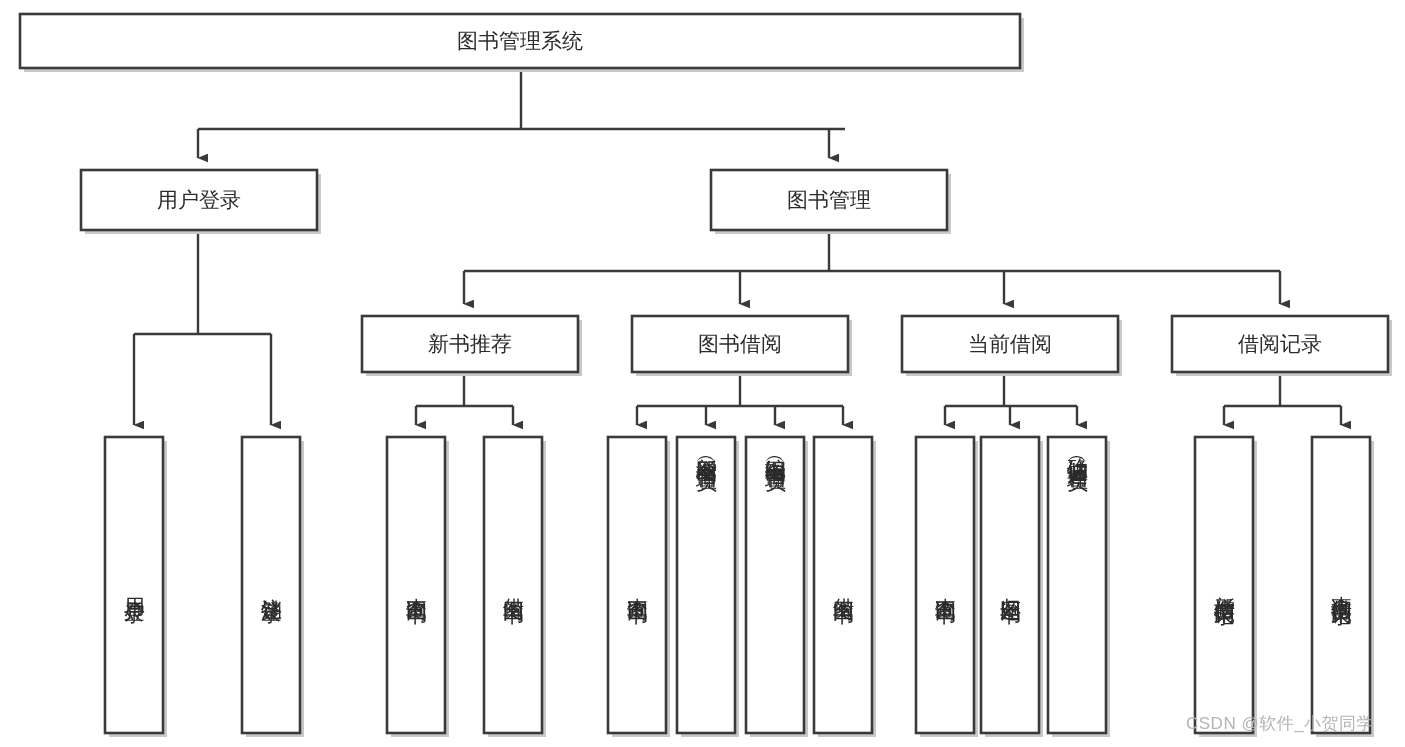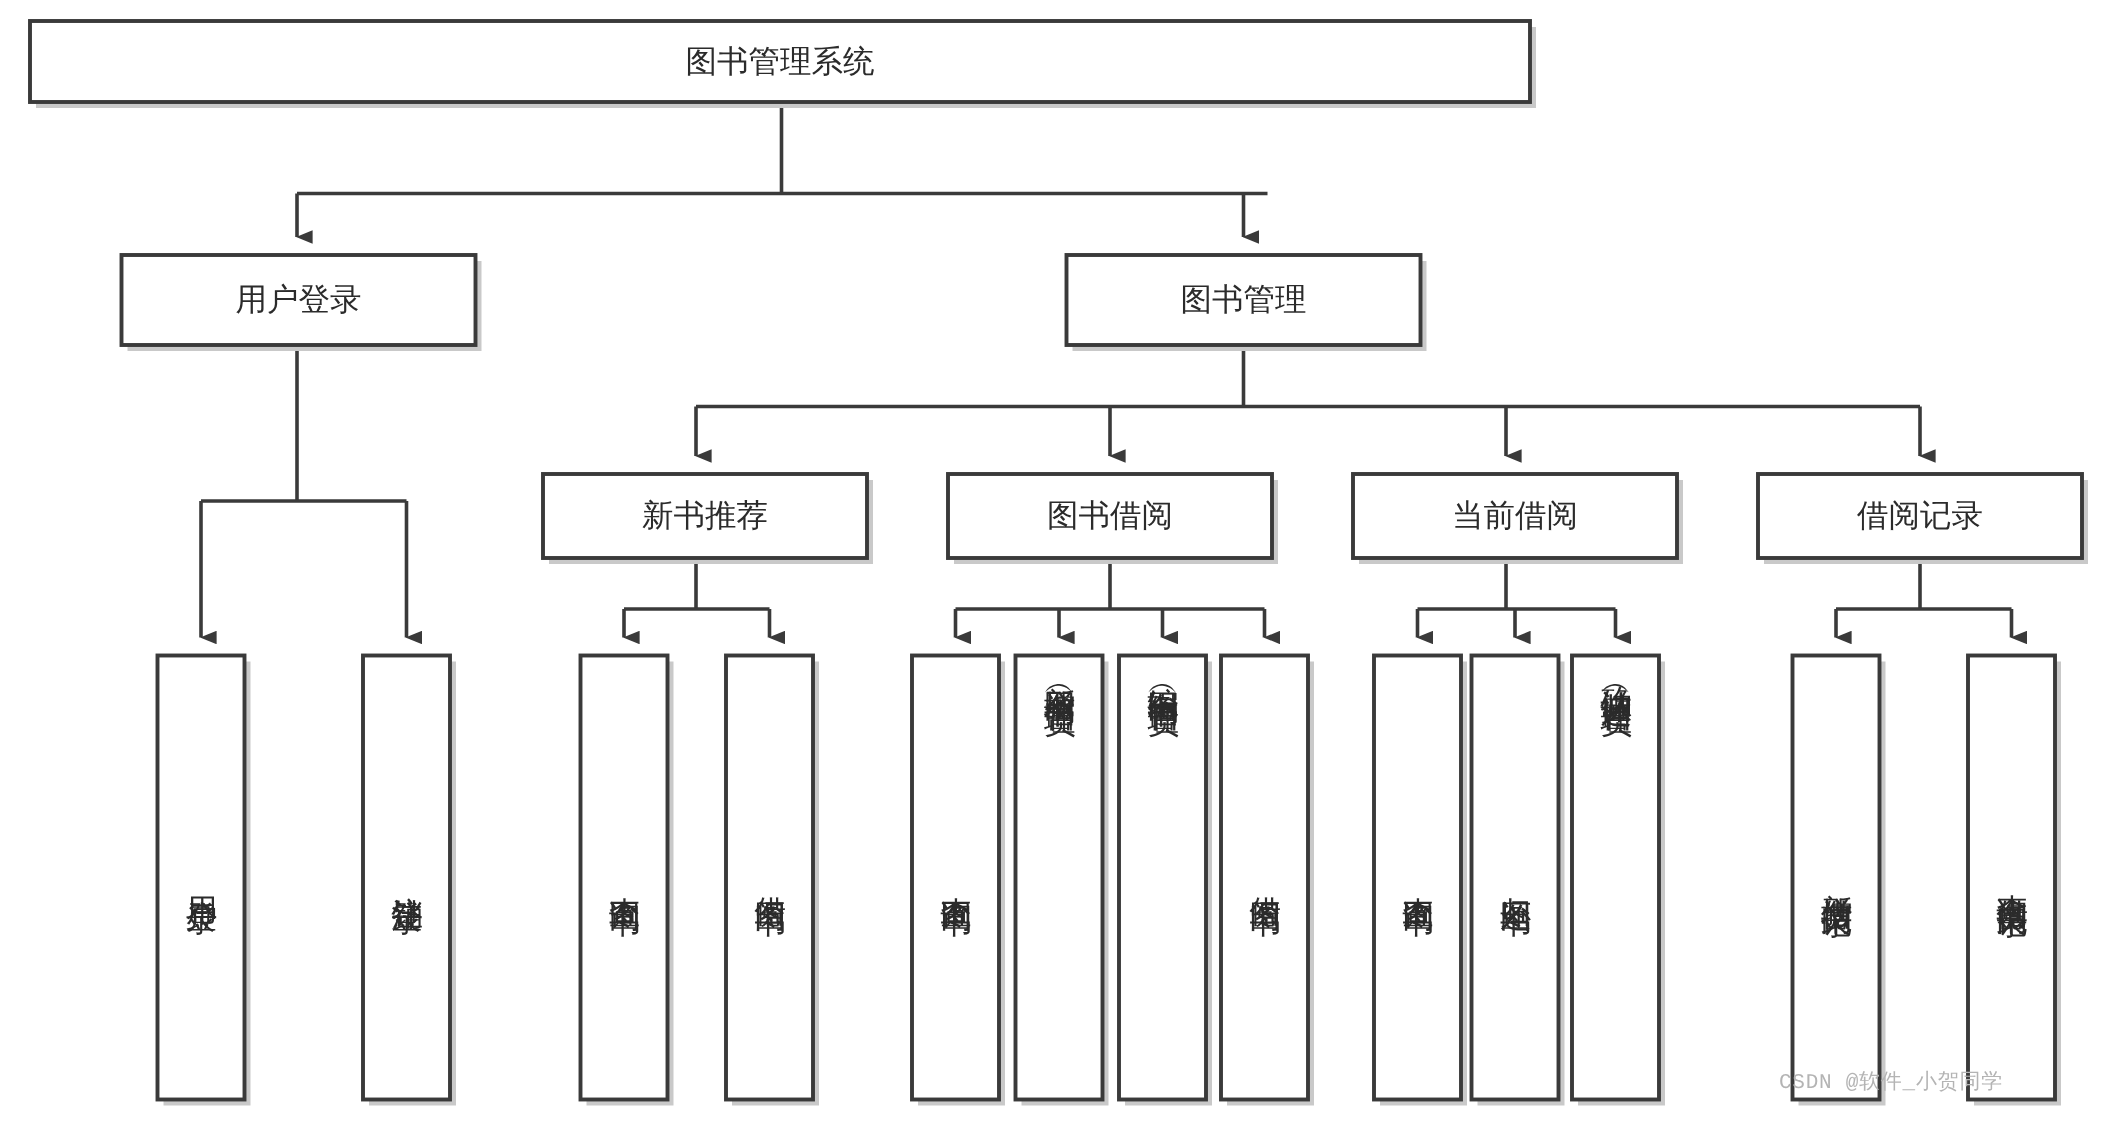--- a/index.html
+++ b/index.html
@@ -64,22 +64,22 @@
     line-height: 1.28;
     color: #2b2b2b;
     letter-spacing: 2px;
     white-space: nowrap;
     text-align: center;
   }
   .watermark {
     position: absolute;
     left: 1186px;
     top: 712px;
-    font-family: Liberation Mono, monospace;
-    font-size: 14px;
+    font-family: Liberation Sans, sans-serif;
+    font-size: 17px;
     color: #b4b4b4;
     white-space: nowrap;
     letter-spacing: 0.5px;
   }
 </style>
 </head>
 <body>
 
 <div id="diagram-root">
 

